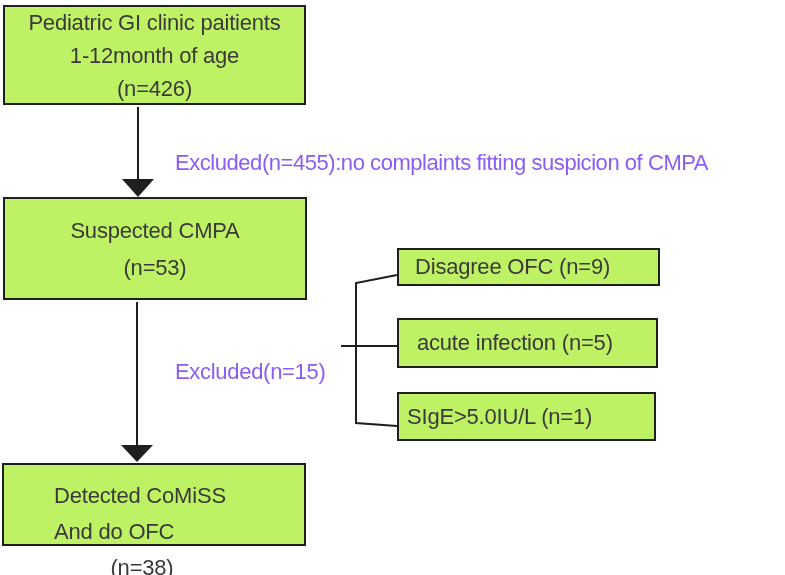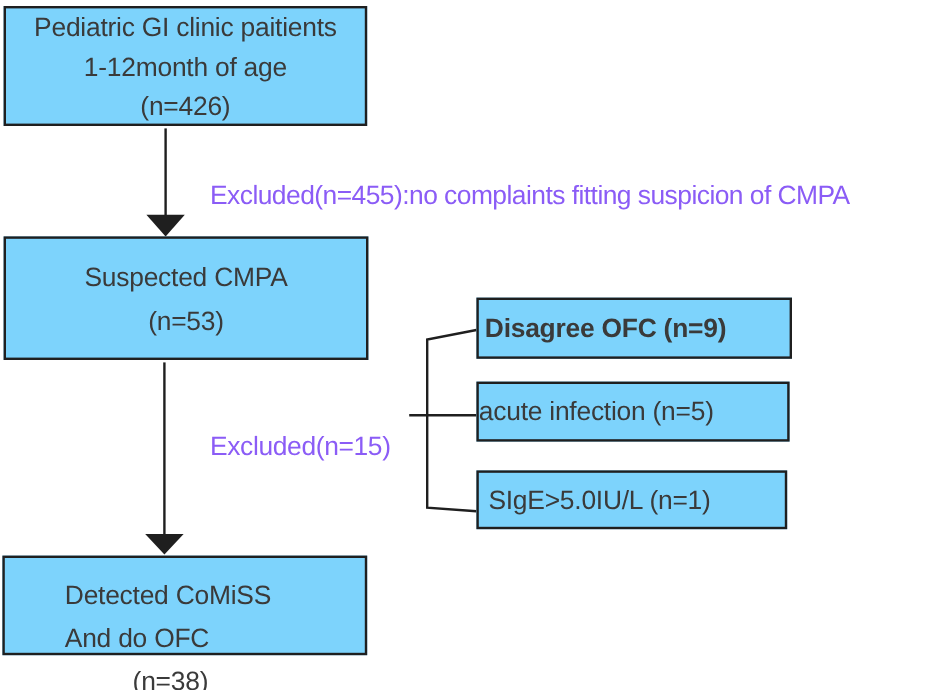--- a/index.html
+++ b/index.html
@@ -13,21 +13,21 @@
     height: 575px;
     background: #ffffff;
     overflow: hidden;
     font-family: "Liberation Sans", "DejaVu Sans", sans-serif;
     color: #3a3a3a;
   }
   .box {
     position: absolute;
     box-sizing: border-box;
     border: 2px solid #1f1f1f;
-    background: #7dd3fc;
+    background: #bef264;
     font-size: 22px;
     letter-spacing: -0.2px;
     color: #3a3a3a;
   }
   .box.center-lines {
     display: flex;
     flex-direction: column;
     justify-content: center;
     align-items: center;
     text-align: center;
@@ -53,26 +53,26 @@
     line-height: 36px;
     padding-left: 50px;
     text-align: left;
   }
   #box-final .line.centered {
     padding-left: 0;
     padding-right: 24px;
     text-align: center;
   }
   #box-disagree {
-    left: 397px; top: 248px; width: 263px; height: 51px;
-    padding-left: 5px;
-    font-weight: bold;
+    left: 397px; top: 248px; width: 263px; height: 38px;
+    padding-left: 16px;
   }
   #box-acute {
     left: 397px; top: 318px; width: 261px; height: 50px;
+    padding-left: 18px;
   }
   #box-sige {
     left: 397px; top: 392px; width: 259px; height: 49px;
     padding-left: 8px;
   }
   .float-label {
     position: absolute;
     font-size: 22px;
     white-space: nowrap;
     color: #8b5cf6;

